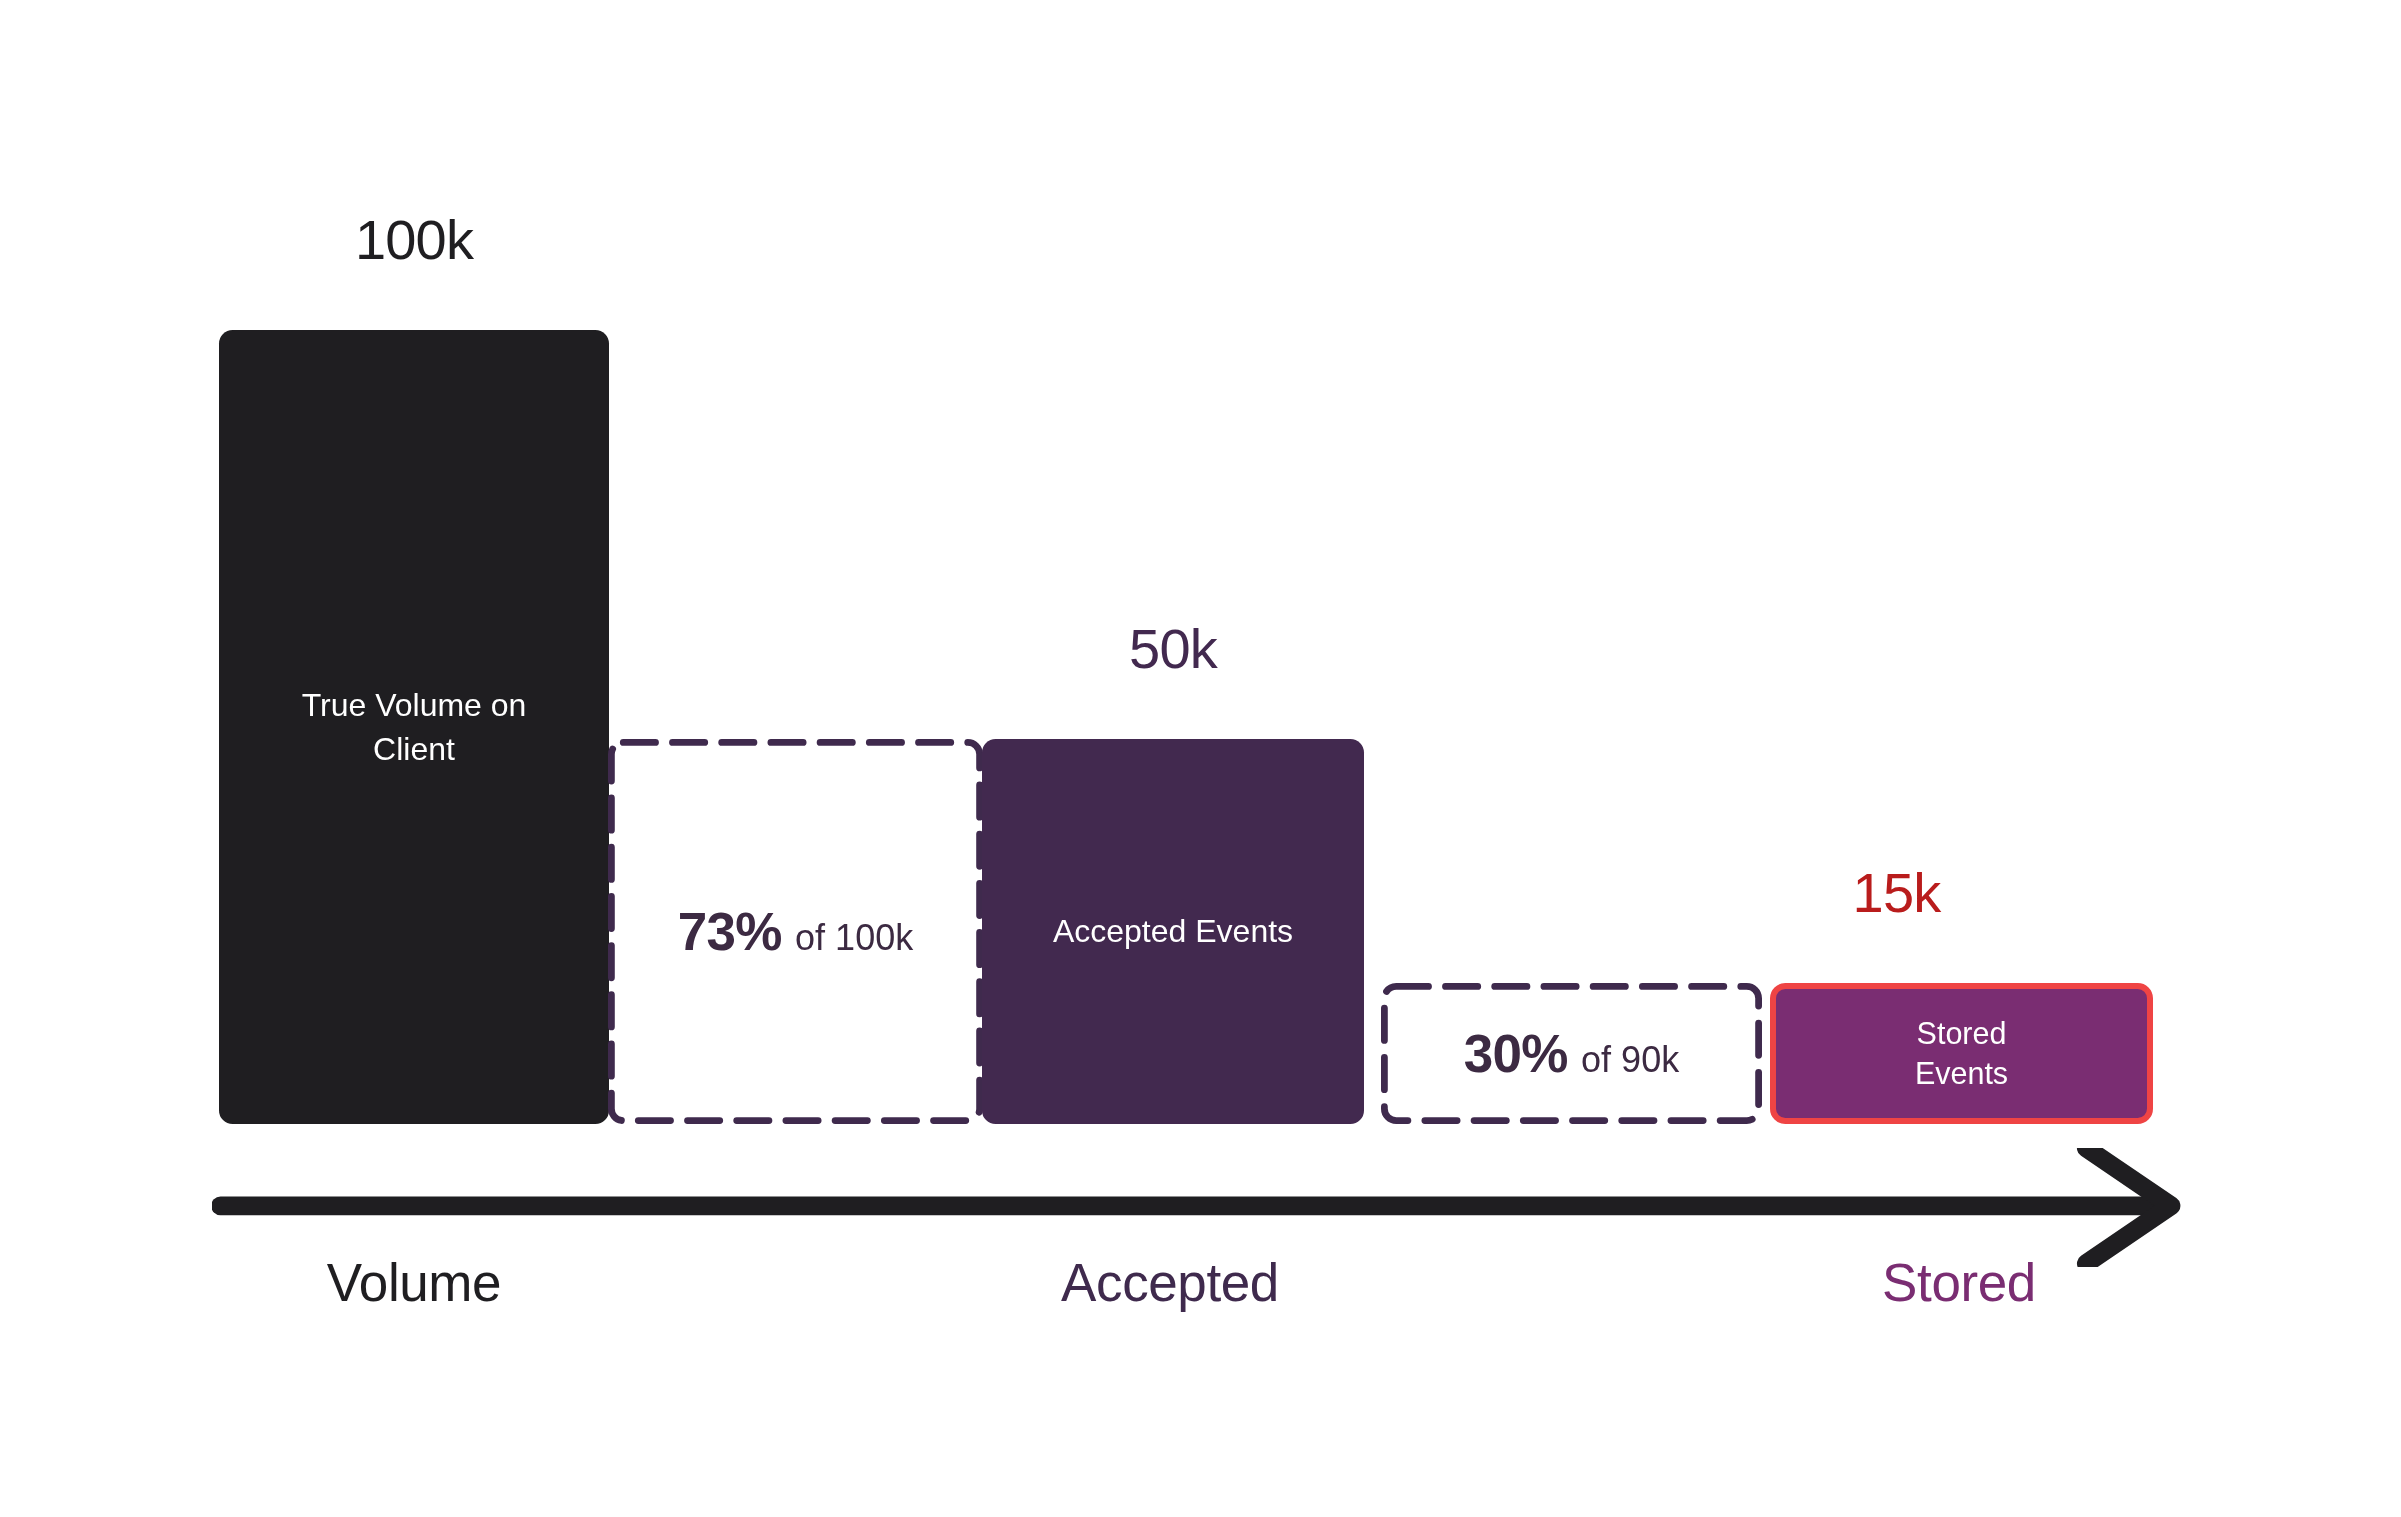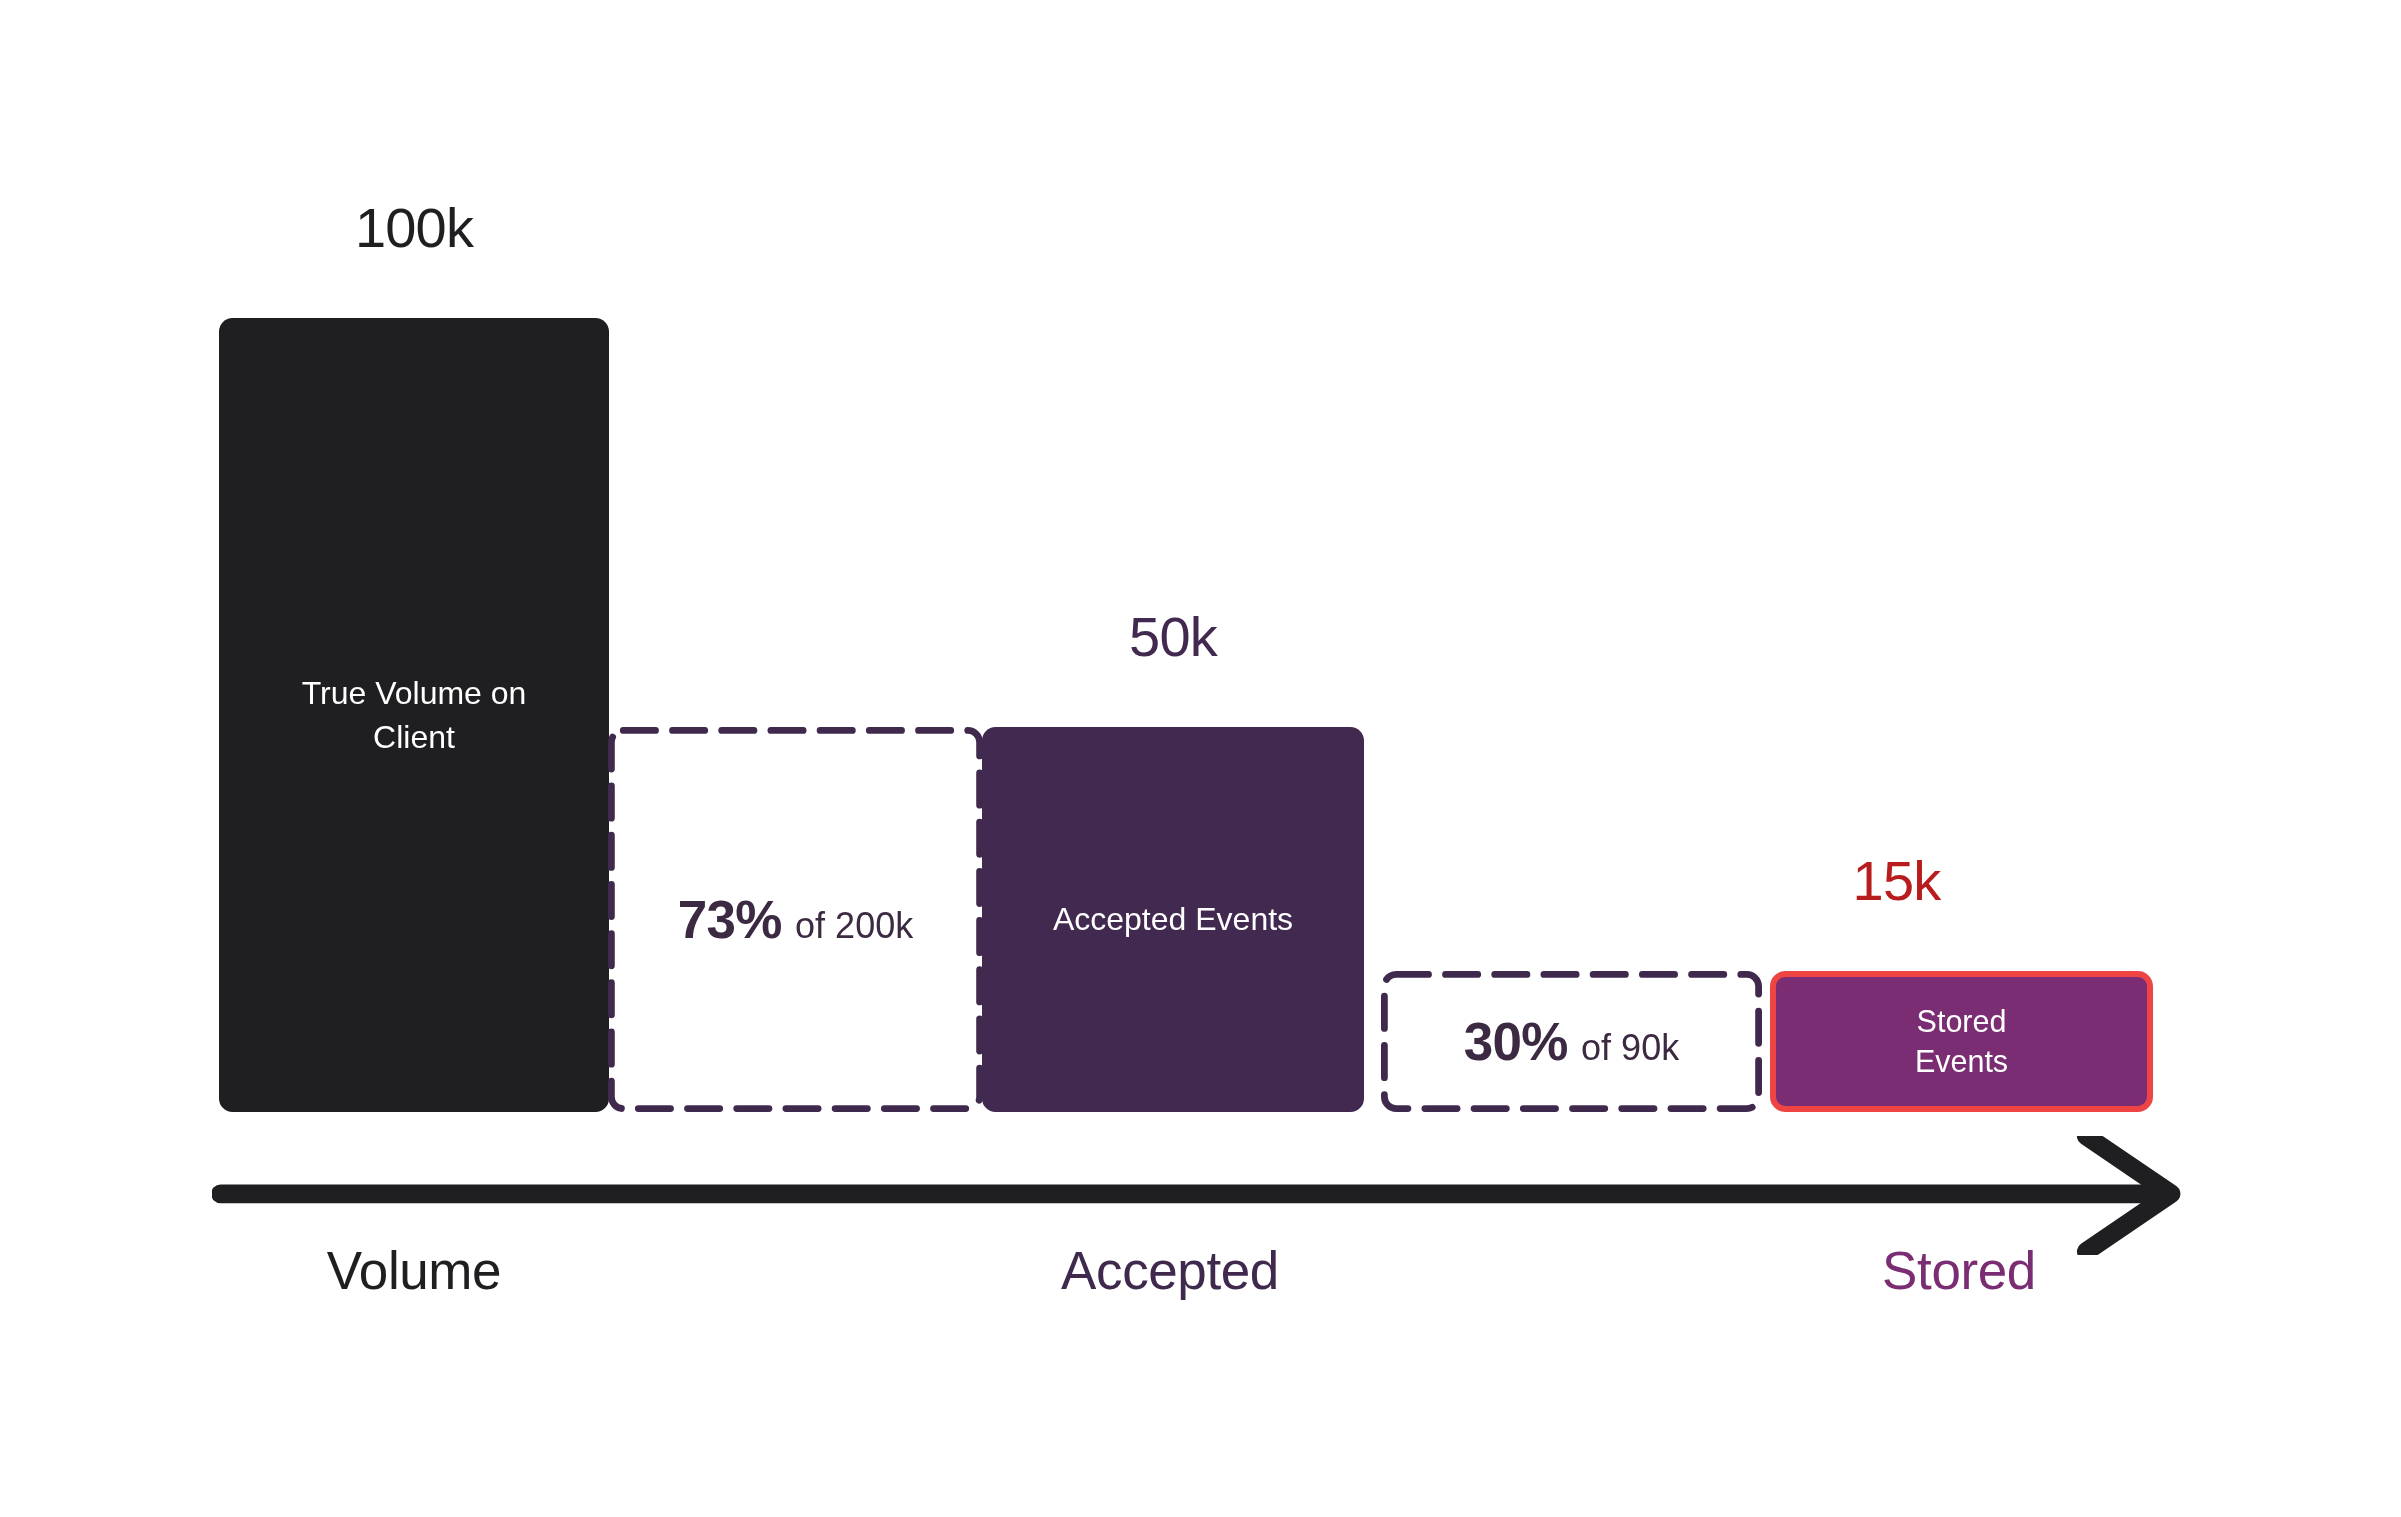--- a/index.html
+++ b/index.html
@@ -11,20 +11,21 @@
     width: 2401px;
     height: 1518px;
     font-family: "Liberation Sans", sans-serif;
     overflow: hidden;
   }
   #stage {
     position: relative;
     width: 2401px;
     height: 1158px;
     background: #ffffff;
+    margin-top: 12px;
   }
 
   
   .value-label {
     position: absolute;
     font-size: 56px;
     font-weight: 400;
     letter-spacing: -0.8px;
     white-space: nowrap;
     text-align: center;
@@ -160,21 +161,21 @@
   <div class="bar" id="bar-client">
     <span class="bar-caption">True Volume on Client</span>
   </div>
 
   <div class="dashed-box" id="drop-1">
     <svg viewBox="0 0 442 454" preserveAspectRatio="none">
       <rect x="4" y="4" width="434" height="446" rx="14" ry="14" fill="none" stroke="#3F2A4D" stroke-width="8" stroke-linecap="round" stroke-dasharray="38 20"></rect>
     </svg>
     <div class="drop-text">
       <span class="drop-pct">73%</span>
-      <span class="drop-of">of 200k</span>
+      <span class="drop-of">of 100k</span>
     </div>
   </div>
 
   <div class="bar" id="bar-accepted">
     <span class="bar-caption">Accepted Events</span>
   </div>
 
   <div class="dashed-box" id="drop-2">
     <svg viewBox="0 0 449 166" preserveAspectRatio="none">
       <rect x="4" y="4" width="441" height="158" rx="14" ry="14" fill="none" stroke="#3F2A4D" stroke-width="8" stroke-linecap="round" stroke-dasharray="38 20"></rect>

